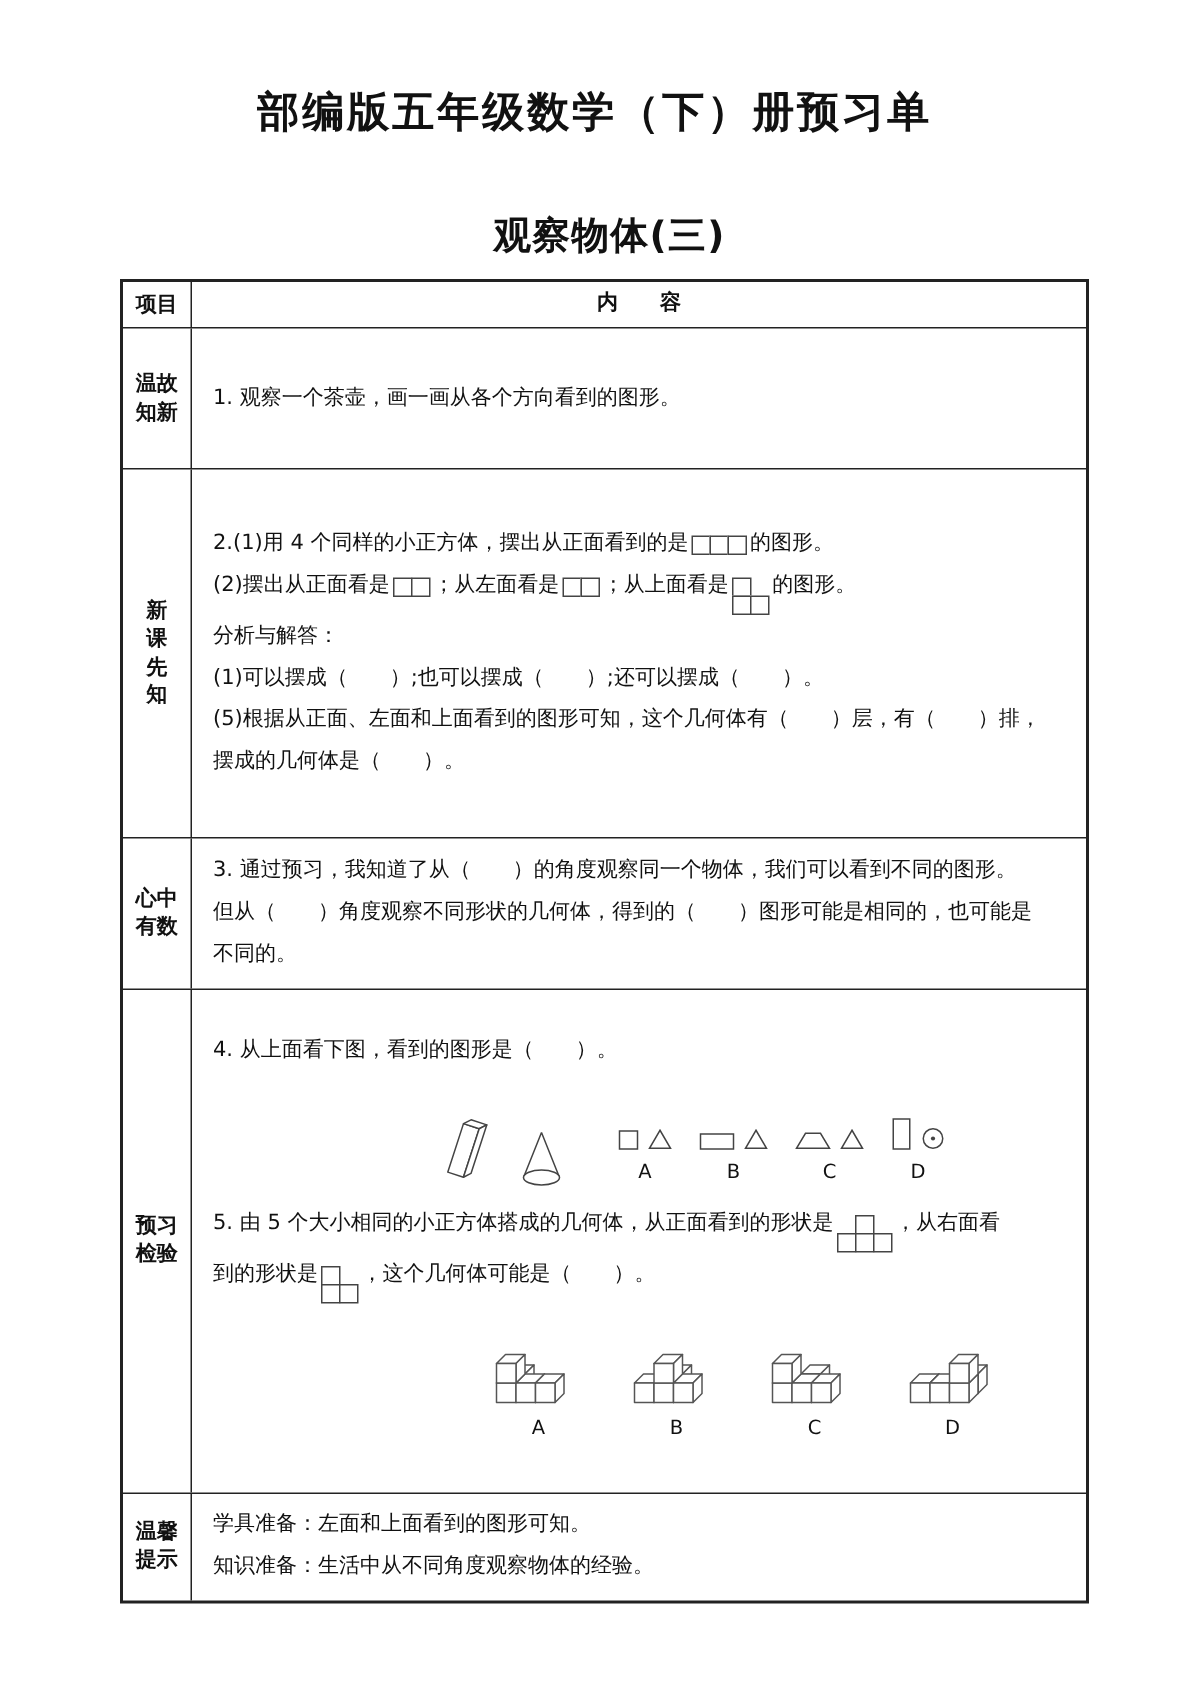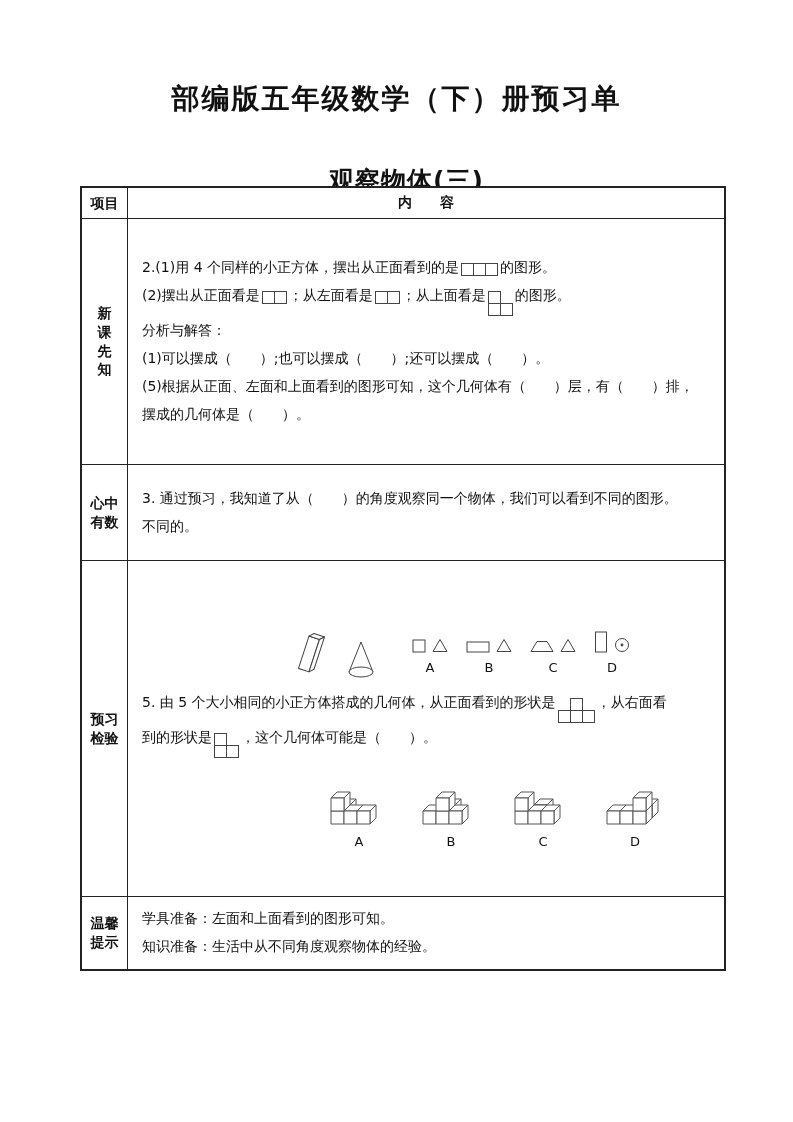--- a/index.html
+++ b/index.html
@@ -1,35 +1,35 @@
 <!DOCTYPE html>
 <html><head>
 <meta charset="utf-8">
 <style>
   * { box-sizing: border-box; }
   html,body { margin:0; padding:0; background:#ffffff; }
   body { font-family:"DejaVu Sans","Liberation Sans",sans-serif; color:#111; }
   .page { position:relative; width:793px; height:1122px; background:#fff; overflow:hidden; }
 
-  .title { padding-top:80px; text-align:center; font-size:28px; font-weight:700; letter-spacing:2px; }
+  .title { padding-top:56px; text-align:center; font-size:28px; font-weight:700; letter-spacing:2px; }
   .subtitle { margin-top:46px; text-align:center; font-size:25px; font-weight:700; letter-spacing:1px;padding-left:20px; }
 
   .sheet { position:absolute; left:80px; top:186px; width:646px; border:2px solid #222; background:#fff; }
   .row { display:grid; grid-template-columns:46px 1fr; border-top:1px solid #222; }
   .row:first-child { border-top:none; }
   .cell-label { border-right:1px solid #222; display:flex; flex-direction:column; align-items:center;
                 justify-content:center; font-weight:700; font-size:14px; line-height:1.35; padding:4px 2px; text-align:center; }
   .cell-content { padding:8px 14px; font-size:14px; line-height:1.85; display:flex; flex-direction:column; justify-content:center; }
   .hdr .cell-content { align-items:center; font-weight:700; padding:2px; }
   .h-hdr { min-height:30px; }
   .h-r1 { min-height:94px; }
   .h-r2 { min-height:246px; }
   .h-r3 { min-height:96px; }
   .h-r4 { min-height:336px; }
-  .h-r5 { min-height:62px; }
+  .h-r5 { min-height:62px;font-family:Liberation Mono, monospace; }
   .line { margin:1px 0; }
 
   
   .grid { display:inline-flex; flex-direction:column; vertical-align:-4px; margin:0 2px; }
   .srow { display:flex; }
   .srow + .srow { margin-top:-1px; }
   .sq { width:13px; height:13px; border:1px solid #444; background:#fff; }
   .sq + .sq { margin-left:-1px; }
   .sq.empty { border-color:transparent; background:transparent; }
 
@@ -51,20 +51,29 @@
 
   <div class="sheet">
 
     <div class="row hdr h-hdr">
       <div class="cell-label">项目</div>
       <div class="cell-content">
         <span>内　　容</span>
       </div>
     </div>
 
+    <div class="row h-r1">
+      <div class="cell-label">
+        <span>温故</span>
+        <span>知新</span>
+      </div>
+      <div class="cell-content">
+        <div class="line">1. 观察一个茶壶，画一画从各个方向看到的图形。</div>
+      </div>
+    </div>
 
     <div class="row h-r2">
       <div class="cell-label">
         <span>新</span>
         <span>课</span>
         <span>先</span>
         <span>知</span>
       </div>
       <div class="cell-content">
         <div class="line">
@@ -105,30 +114,32 @@
       </div>
     </div>
 
     <div class="row h-r3">
       <div class="cell-label">
         <span>心中</span>
         <span>有数</span>
       </div>
       <div class="cell-content">
         <div class="line">3. 通过预习，我知道了从（　　）的角度观察同一个物体，我们可以看到不同的图形。</div>
+        <div class="line">但从（　　）角度观察不同形状的几何体，得到的（　　）图形可能是相同的，也可能是</div>
         <div class="line">不同的。</div>
       </div>
     </div>
 
     <div class="row h-r4">
       <div class="cell-label">
         <span>预习</span>
         <span>检验</span>
       </div>
       <div class="cell-content">
+        <div class="line">4. 从上面看下图，看到的图形是（　　）。</div>
 
         <div class="fig-q4">
           <div class="fig-objects">
             <svg width="40" height="50">
               <g transform="rotate(18 20 25)" fill="#fff" stroke="#444" stroke-width="1" stroke-linejoin="round">
                 <rect x="11" y="7" width="11" height="34"></rect>
                 <polygon points="11,7 15,3 26,3 22,7"></polygon>
                 <polygon points="22,7 26,3 26,37 22,41"></polygon>
               </g>
             </svg>

